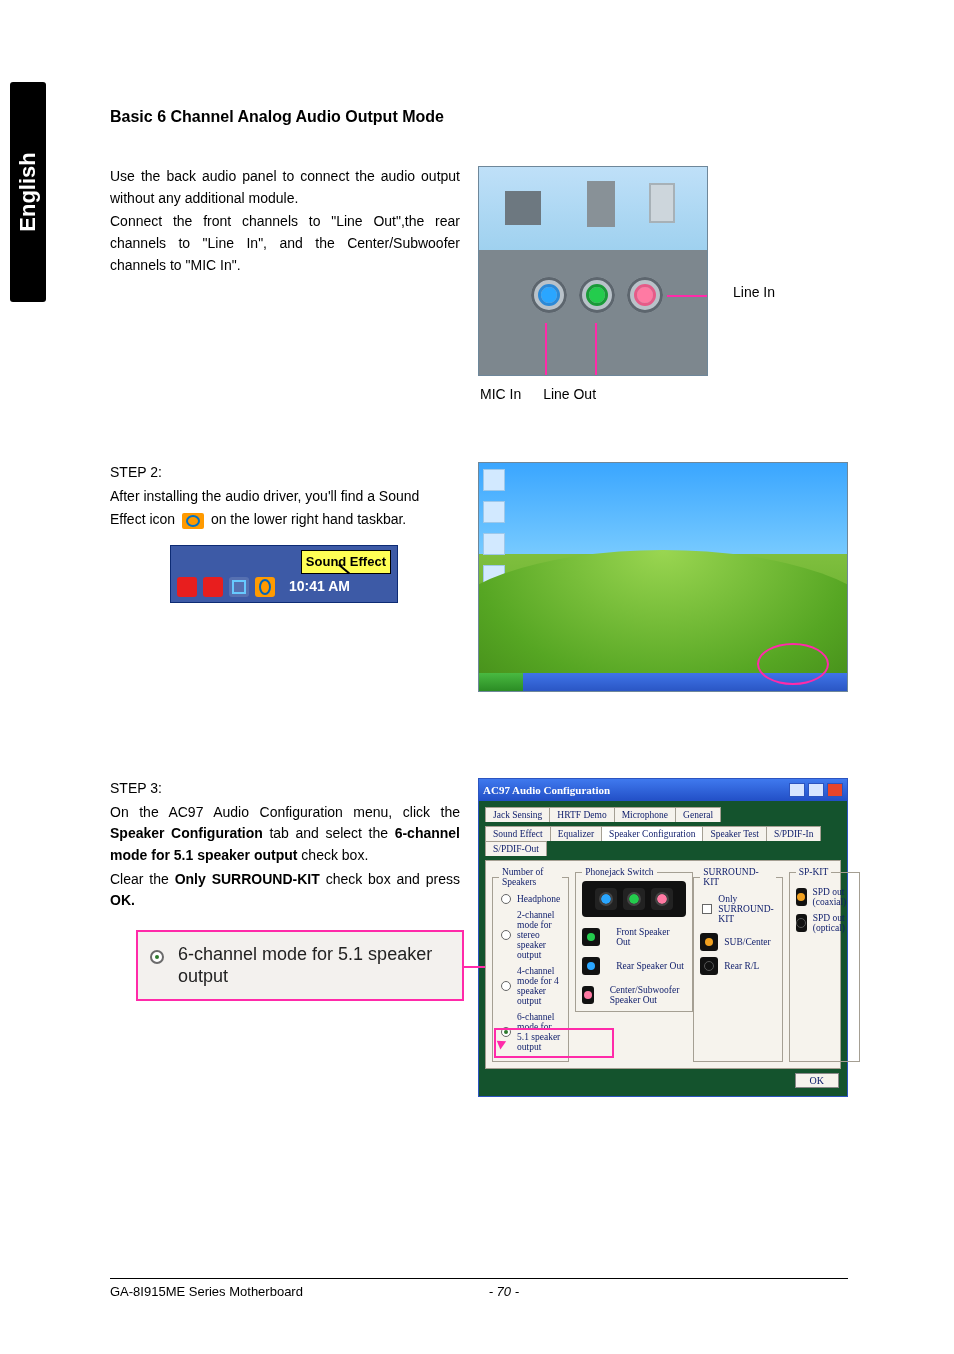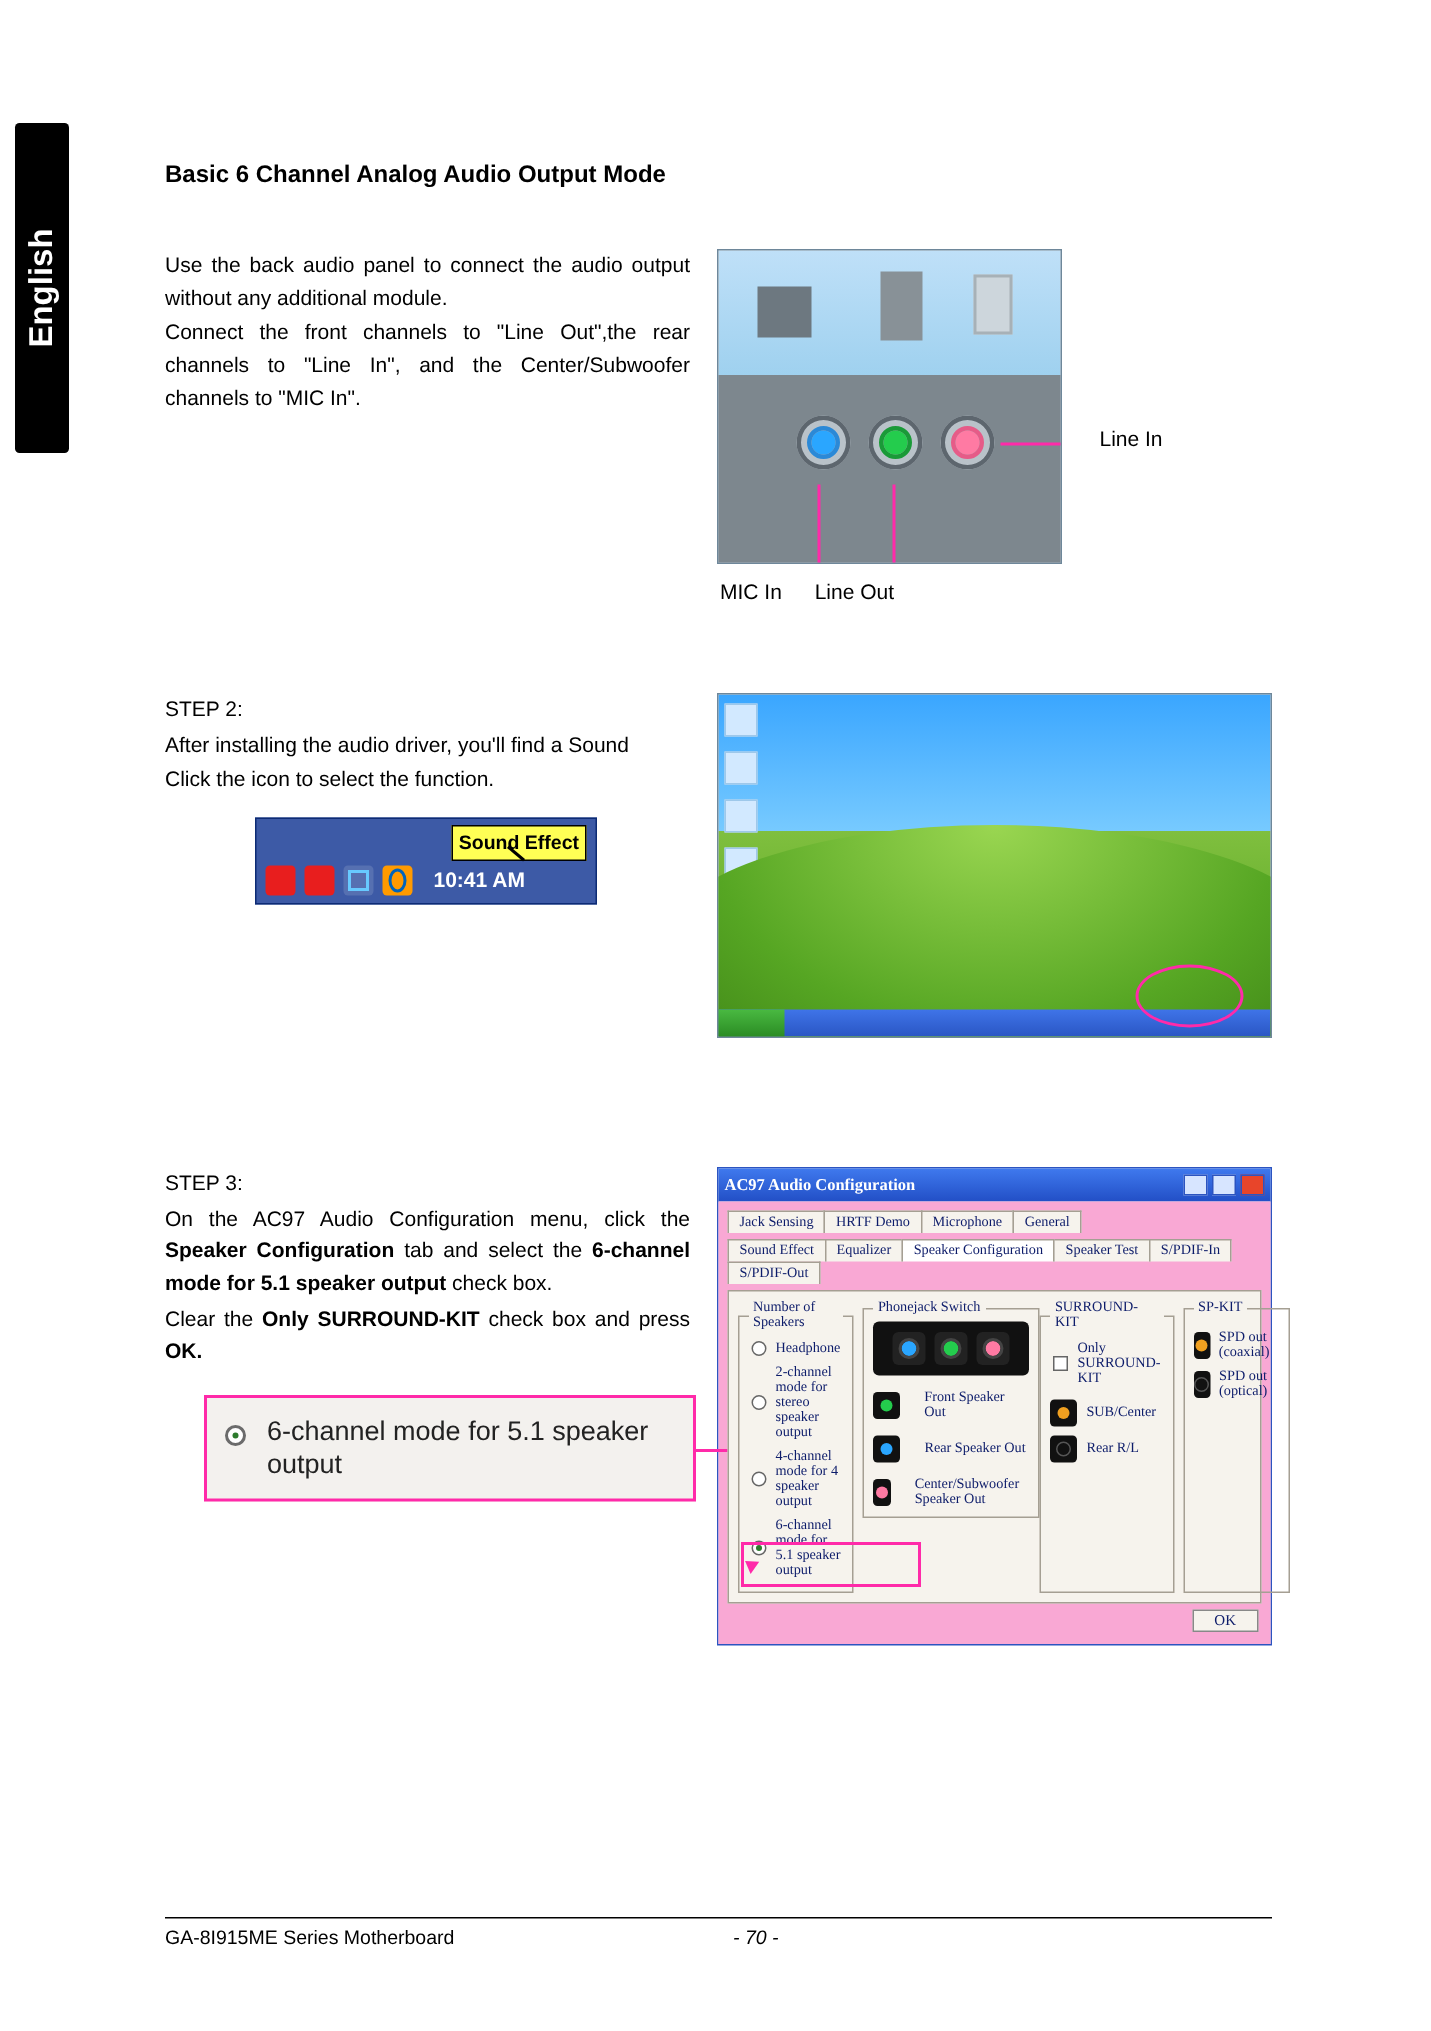--- a/index.html
+++ b/index.html
@@ -138,21 +138,21 @@
     border:1px solid #2c54c0;
   }
   .ac97 .titlebar {
     height:22px; background:linear-gradient(#3f79ee,#224fc6); color:#fff;
     display:flex; align-items:center; justify-content:space-between; padding:0 4px;
     font-weight:bold; font-size:11px;
   }
   .ac97 .winbtns { display:flex; gap:3px; }
   .ac97 .winbtn { width:16px; height:14px; background:#d7e5ff; border:1px solid #2c54c0; }
   .ac97 .winbtn.close { background:#e8452a; }
-  .ac97 .body { background:#f9a8d4; padding:6px 6px 8px; }
+  .ac97 .body { background:#14532d; padding:6px 6px 8px; }
   .ac97 .tabs { display:flex; flex-wrap:wrap; gap:0; margin-bottom:4px; }
   .ac97 .tab {
     border:1px solid #a59f93; border-bottom:none; padding:2px 7px; background:#f6f3ed;
     margin-right:-1px; font-size:9.5px;
   }
   .ac97 .tab.active { background:#fff; position:relative; z-index:2; }
   .ac97 .panel { border:1px solid #a59f93; background:#f6f3ed; padding:6px; display:flex; gap:6px; position:relative; }
   .ac97 fieldset { border:1px solid #a59f93; padding:4px 6px 6px; font-size:9.5px; }
   .ac97 legend { padding:0 3px; color:#0d1c6a; font-size:9.5px; }
   .ac97 .col1 { width:118px; display:flex; flex-direction:column; gap:6px; }
@@ -238,21 +238,25 @@
           <span>MIC In</span>
           <span>Line Out</span>
         </div>
       </div>
     </div>
 
     <div class="row step2">
       <div class="col-text">
         <p>STEP 2:</p>
         <p>After installing the audio driver, you'll find a Sound</p>
-        <p>Click the icon to select the function.</p>
+        <p>
+          <span>Effect  icon</span>
+          <span class="inline-icon"></span>
+          <span>on the lower right hand taskbar.</span>
+        </p>
 
         <div class="tray">
           <div class="tooltip">Sound Effect</div>
           <div class="tooltip-line"></div>
           <div class="icons">
             <div class="ic red"></div>
             <div class="ic redx"></div>
             <div class="ic mon"></div>
             <div class="ic snd"></div>
             <span class="clock">10:41 AM</span>

